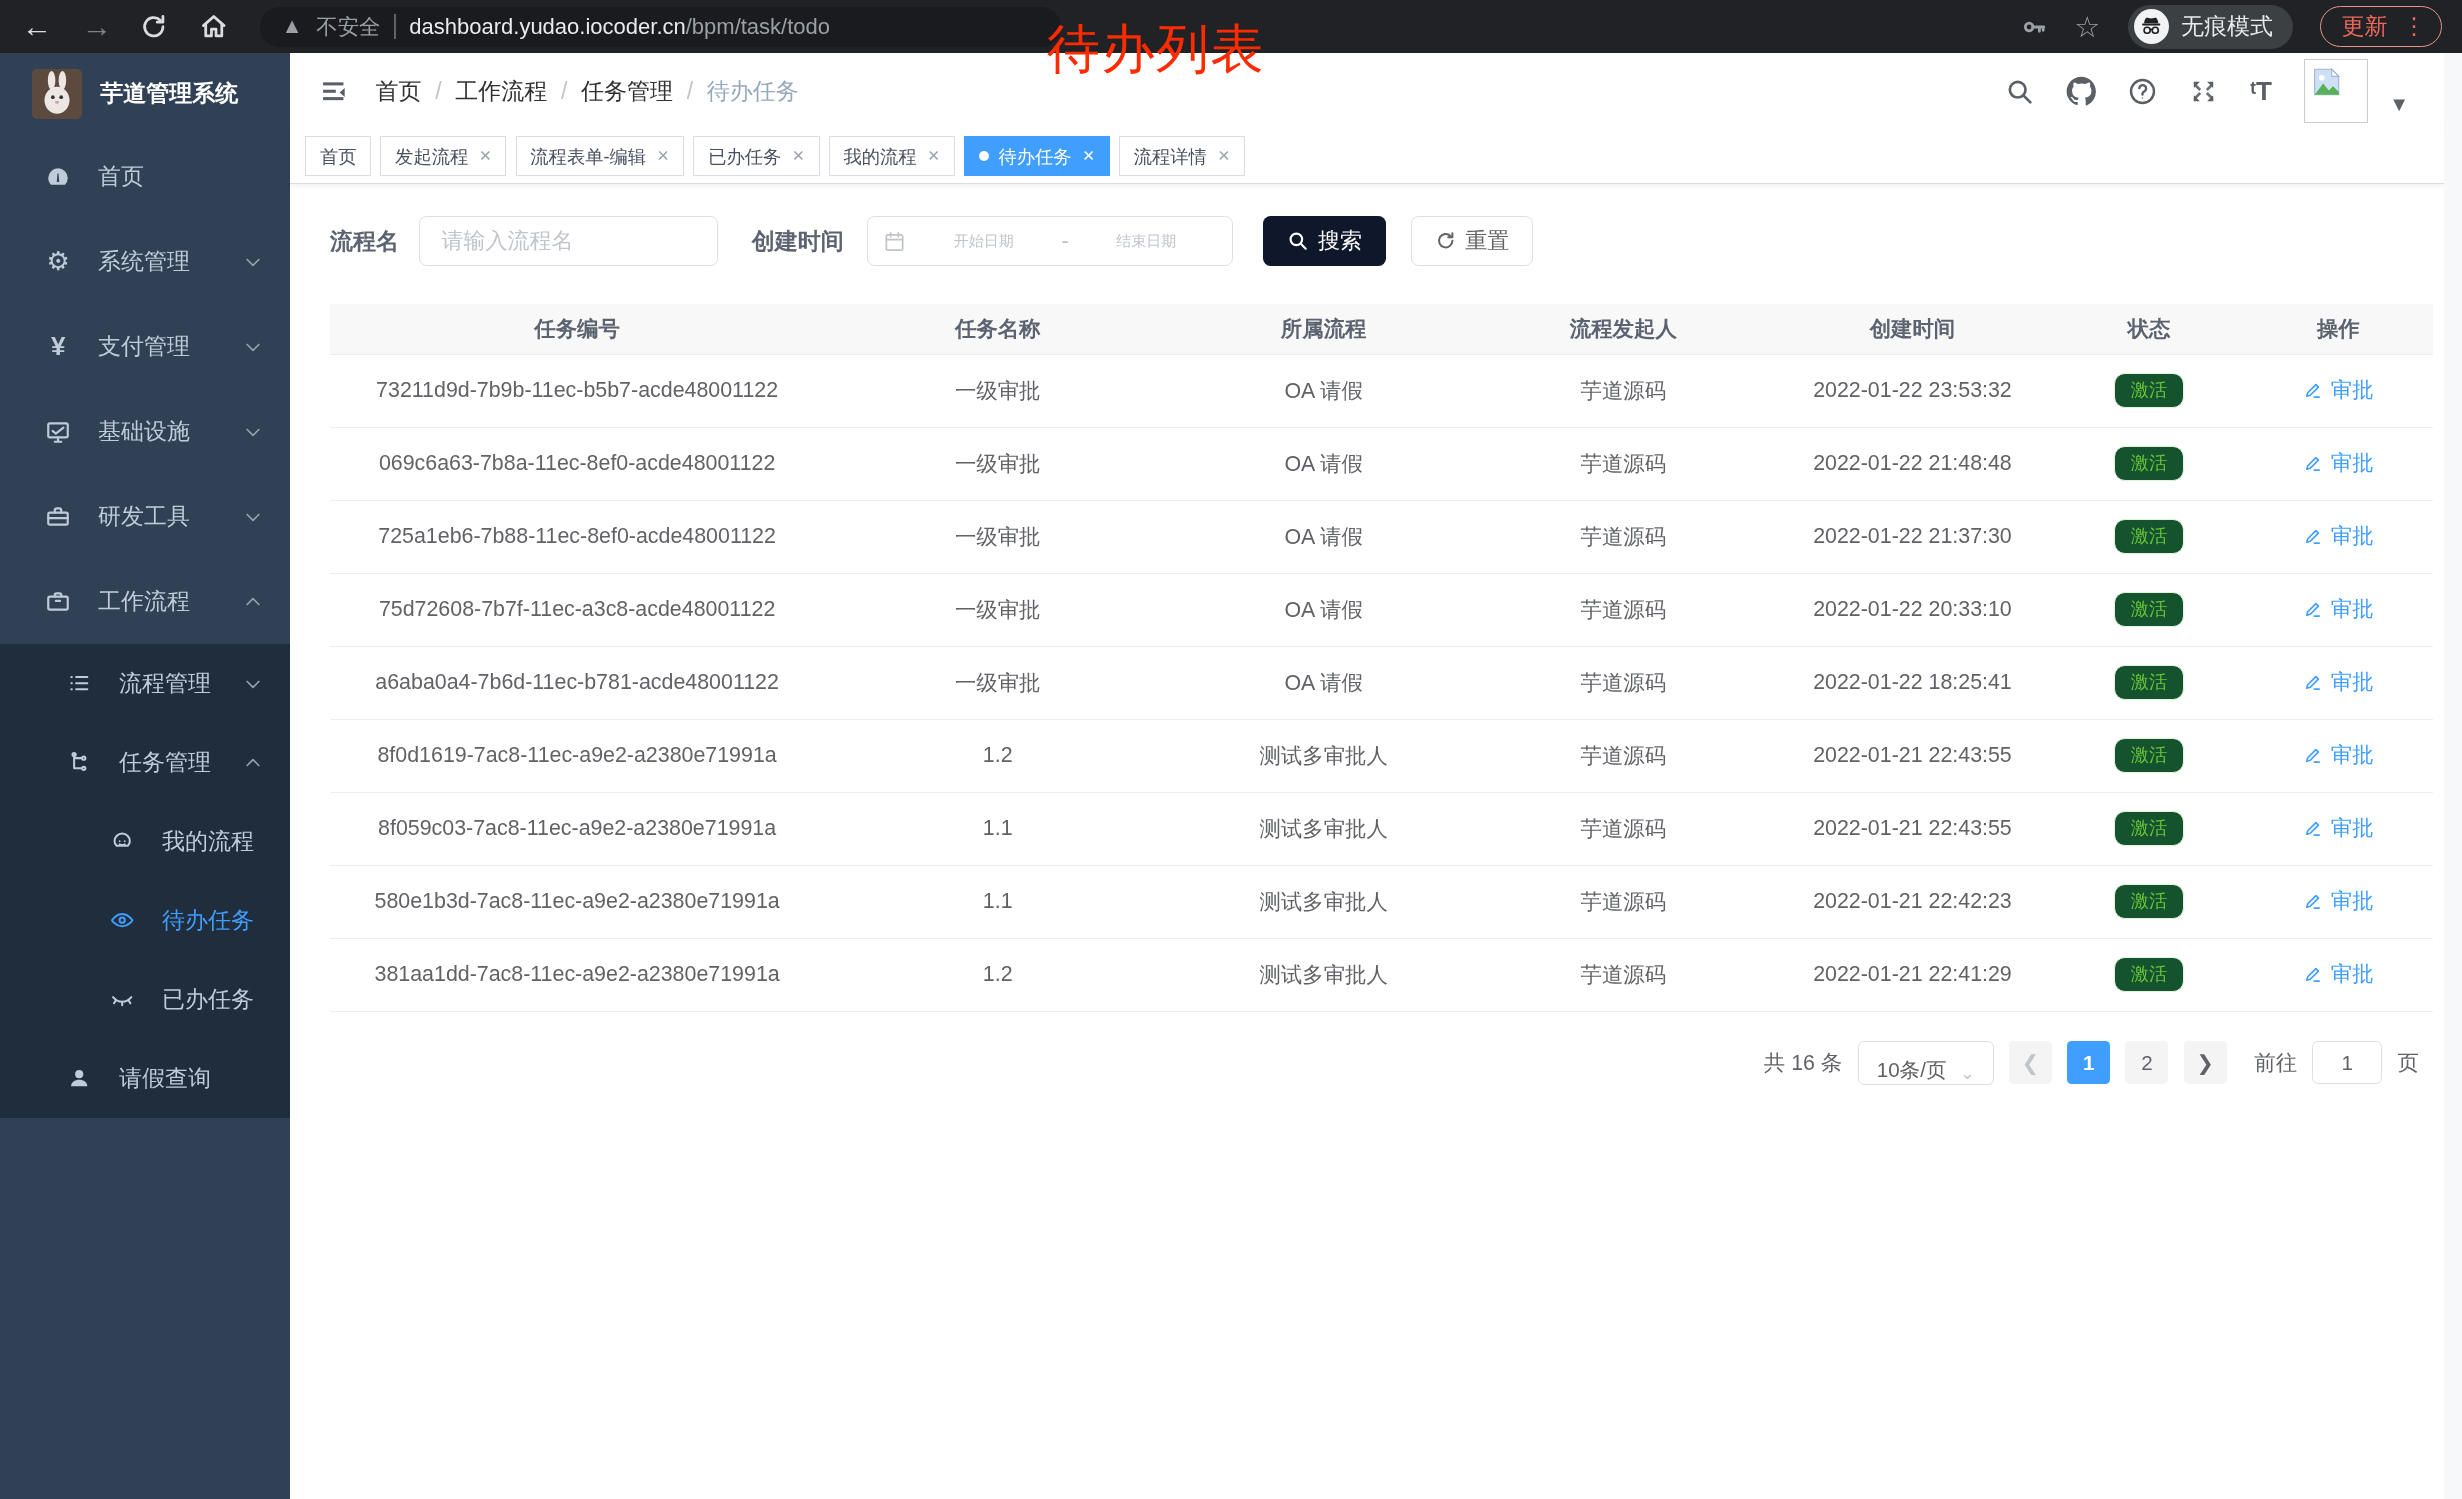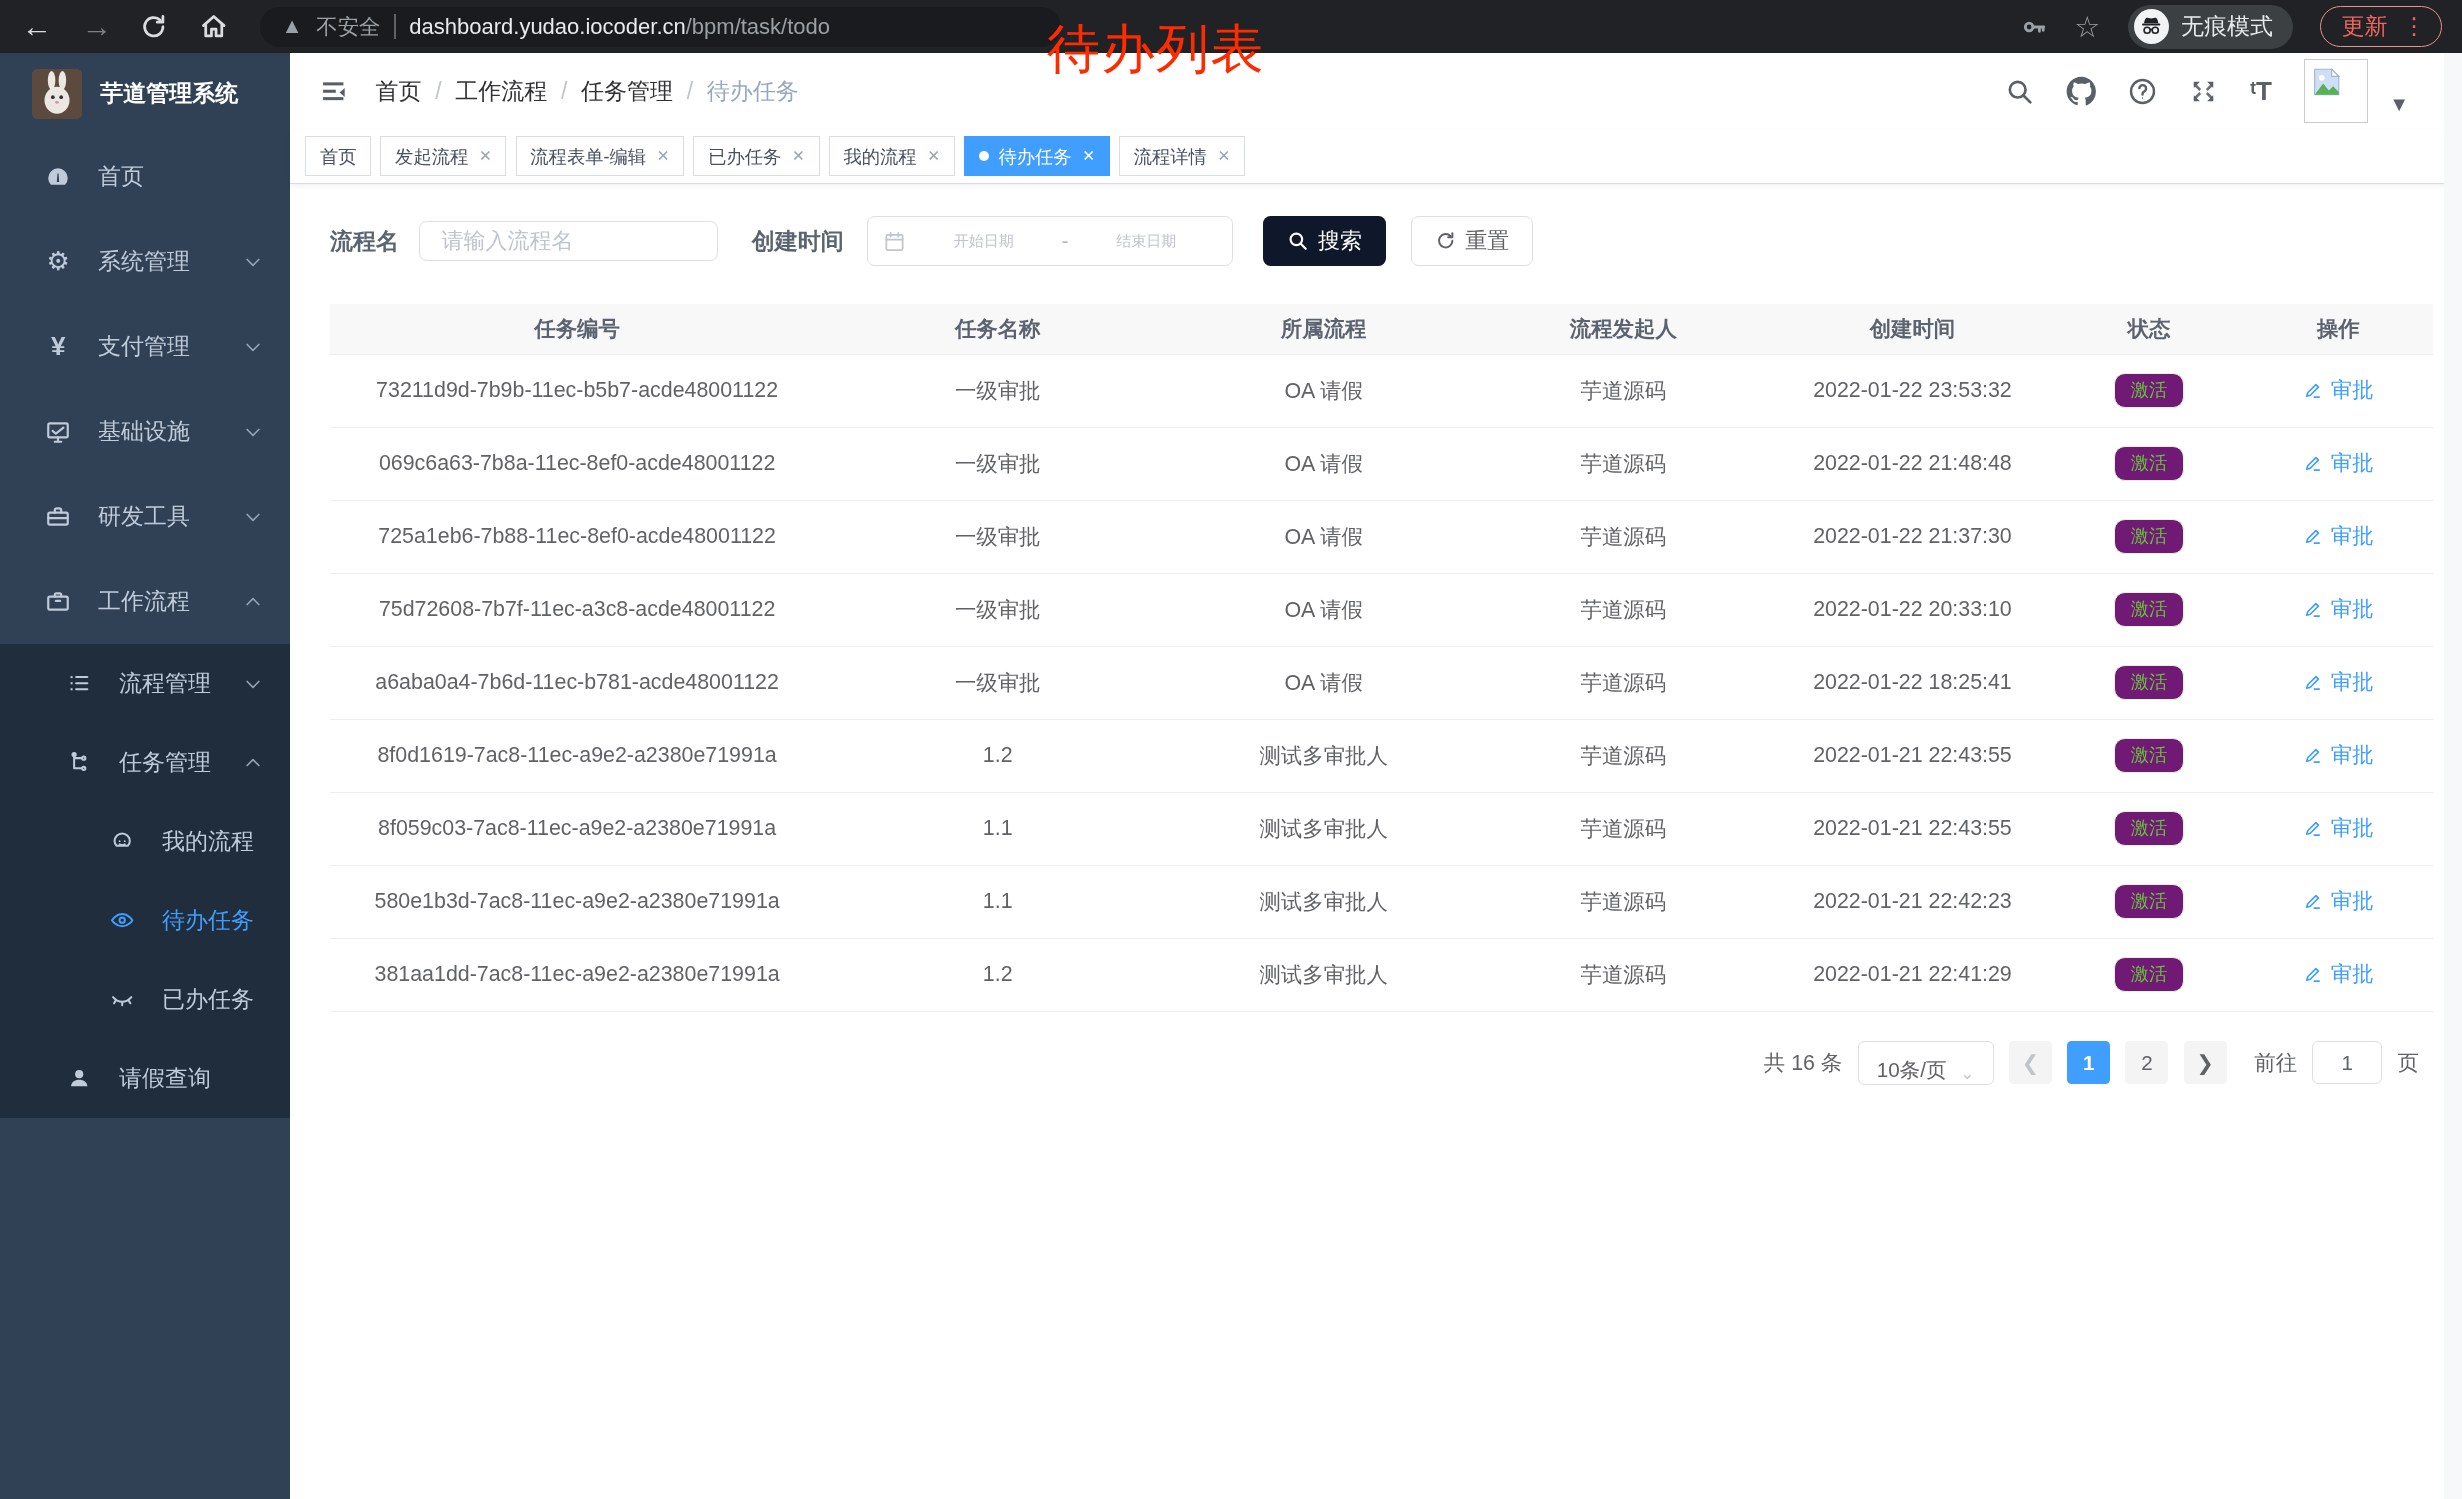--- a/index.html
+++ b/index.html
@@ -60,36 +60,36 @@
   .tabsbar{height:55px;display:flex;align-items:center;gap:9.2px;padding-left:15.3px;background:#fff;border-bottom:1.5px solid #d8dce5;box-shadow:0 1.5px 4.6px rgba(0,21,41,.06);}
   .tab{height:40px;display:flex;align-items:center;gap:9.2px;padding:0 13.7px;border:1.5px solid #d8dce5;background:#fff;color:#495060;font-size:18.3px;cursor:pointer;}
   .tab .x{color:#9aa3ad;font-size:15.3px;margin-left:1.5px;}
   .tab.active{background:#409eff;border-color:#409eff;color:#fff;}
   .tab.active .x{color:#fff;}
   .tab .dot{width:10.7px;height:10.7px;border-radius:50%;background:#fff;}
 
   
   .filters{display:flex;align-items:center;gap:20px;margin:32px 0 0 40px;}
   .flabel{font-weight:bold;color:#5c6370;font-size:23px;}
-  .finput{width:299px;height:40px;border:1.5px solid #dcdfe6;border-radius:7.6px;padding:0 21.4px;font-size:22px;color:#606266;outline:none;font-family:inherit;}
+  .finput{width:299px;height:50px;border:1.5px solid #dcdfe6;border-radius:7.6px;padding:0 21.4px;font-size:22px;color:#606266;outline:none;font-family:inherit;}
   .finput::placeholder{color:#c0c4cc;}
   .daterange{width:366px;height:50px;border:1.5px solid #dcdfe6;border-radius:7.6px;display:flex;align-items:center;padding:0 15.3px;color:#c0c4cc;gap:7.6px;margin-left:3.1px;}
   .daterange .dr-ph{flex:1;text-align:center;font-size:15px;}
   .daterange .dr-sep{color:#b4bccc;}
   .btn{height:50px;border-radius:7.6px;display:flex;align-items:center;gap:9.2px;padding:0 23px;font-size:22px;cursor:pointer;border:1.5px solid transparent;}
   .btn-primary{background:#0f172a;color:#fff;margin-left:10.7px;}
   .btn-plain{background:#fff;border-color:#dcdfe6;color:#606266;margin-left:4.6px;}
 
   
   .table-wrap{margin:38px 29px 0 40px;}
   table{width:100%;border-collapse:collapse;table-layout:fixed;}
   thead th{background:#f8f8f9;height:50px;font-size:21.4px;color:#5c6370;font-weight:bold;text-align:center;}
   tbody td{height:73px;text-align:center;font-size:21.4px;color:#606266;border-bottom:1.5px solid #ebeef5;background:#fff;}
   tbody tr:first-child td{border-top:1.5px solid #ebeef5;}
-  .tag-active{display:inline-block;padding:7.6px 15.3px;background:#701a75;border:1.5px solid #e1f3d8;border-radius:11px;color:#67c23a;font-size:18.3px;line-height:1;}
+  .tag-active{display:inline-block;padding:7.6px 15.3px;background:#14532d;border:1.5px solid #e1f3d8;border-radius:11px;color:#67c23a;font-size:18.3px;line-height:1;}
   .link-approve{color:#409eff;display:inline-flex;align-items:center;gap:7.6px;cursor:pointer;font-size:21.4px;}
 
   
   .pagination{display:flex;align-items:center;justify-content:flex-end;gap:15.3px;margin:29px 43px 0 0;color:#606266;}
   .psize{width:136px;height:44px;border:1.5px solid #dcdfe6;border-radius:6.1px;display:flex;align-items:flex-end;justify-content:center;gap:13.7px;color:#606266;font-size:20.6px;}
   .psize .pcaret{color:#c0c4cc;font-size:17px;}
   .pbtn{min-width:43px;height:43px;border-radius:4.6px;background:#f4f4f5;display:flex;align-items:center;justify-content:center;font-size:20.6px;color:#606266;cursor:pointer;}
   .pbtn.disabled{color:#c0c4cc;cursor:default;}
   .pbtn.current{background:#409eff;color:#fff;font-weight:bold;}
   .goto-input{width:70px;height:43px;border:1.5px solid #dcdfe6;border-radius:6.1px;text-align:center;font-size:20.6px;color:#606266;outline:none;font-family:inherit;}

